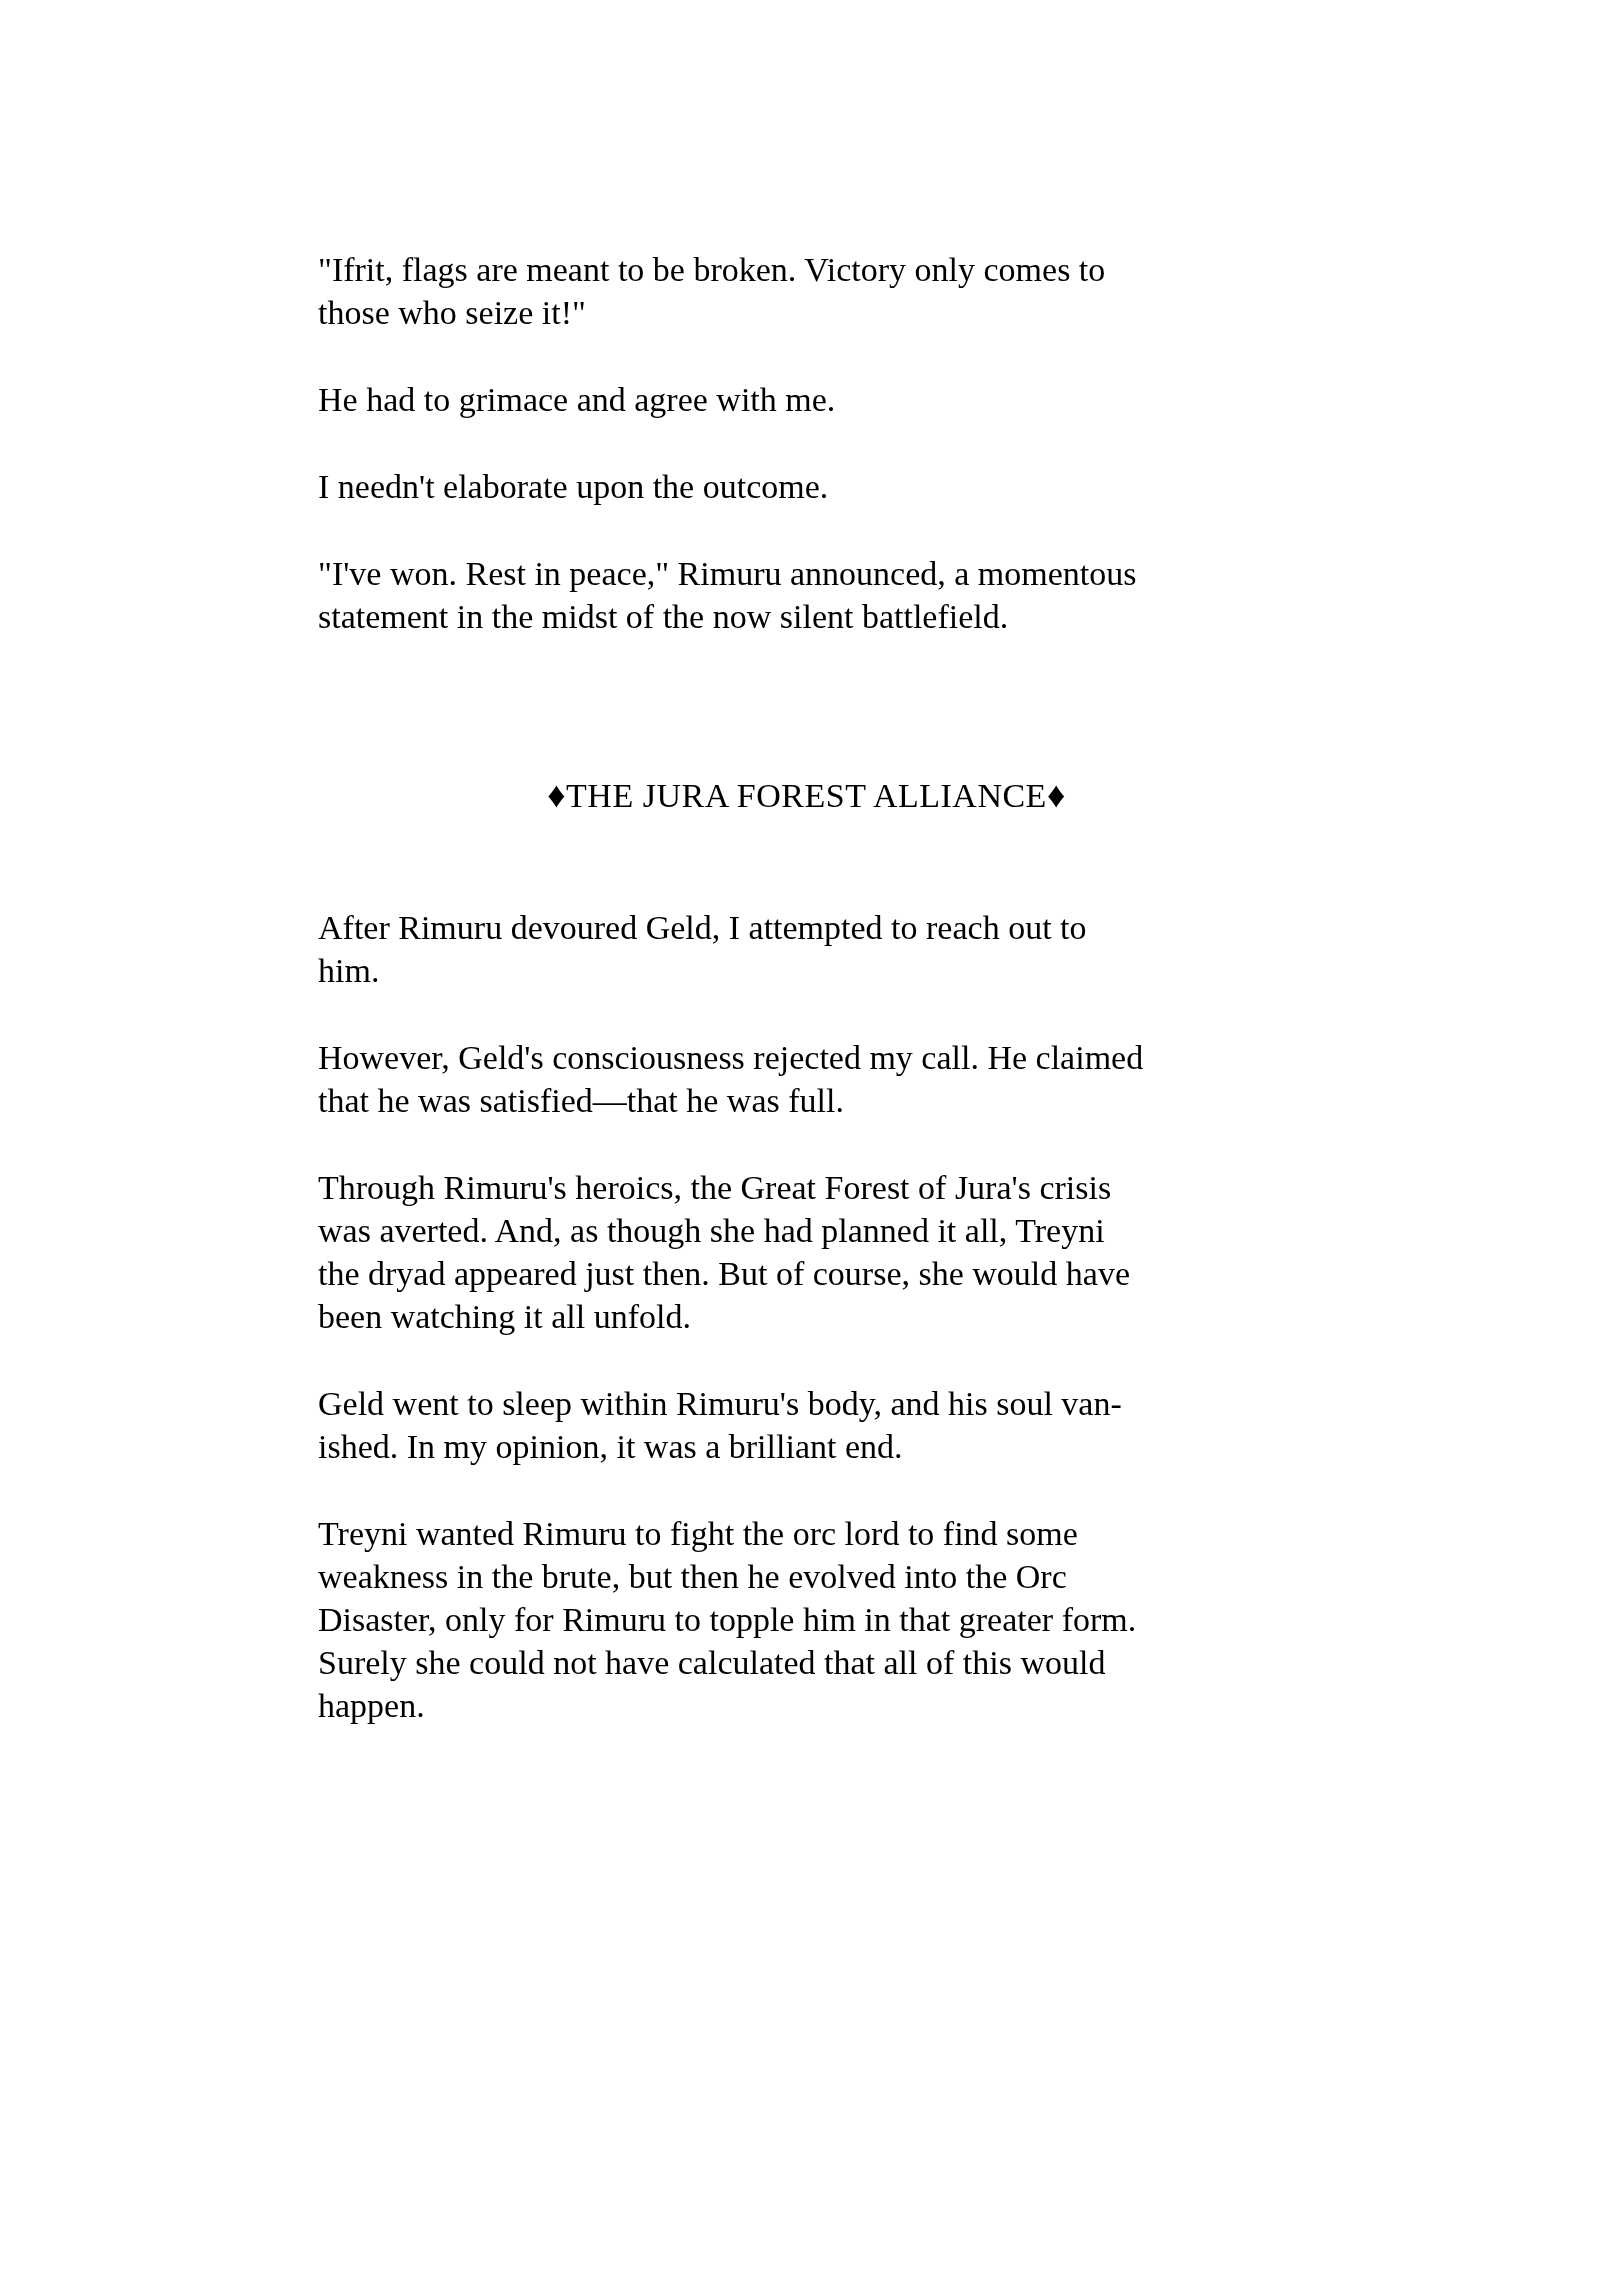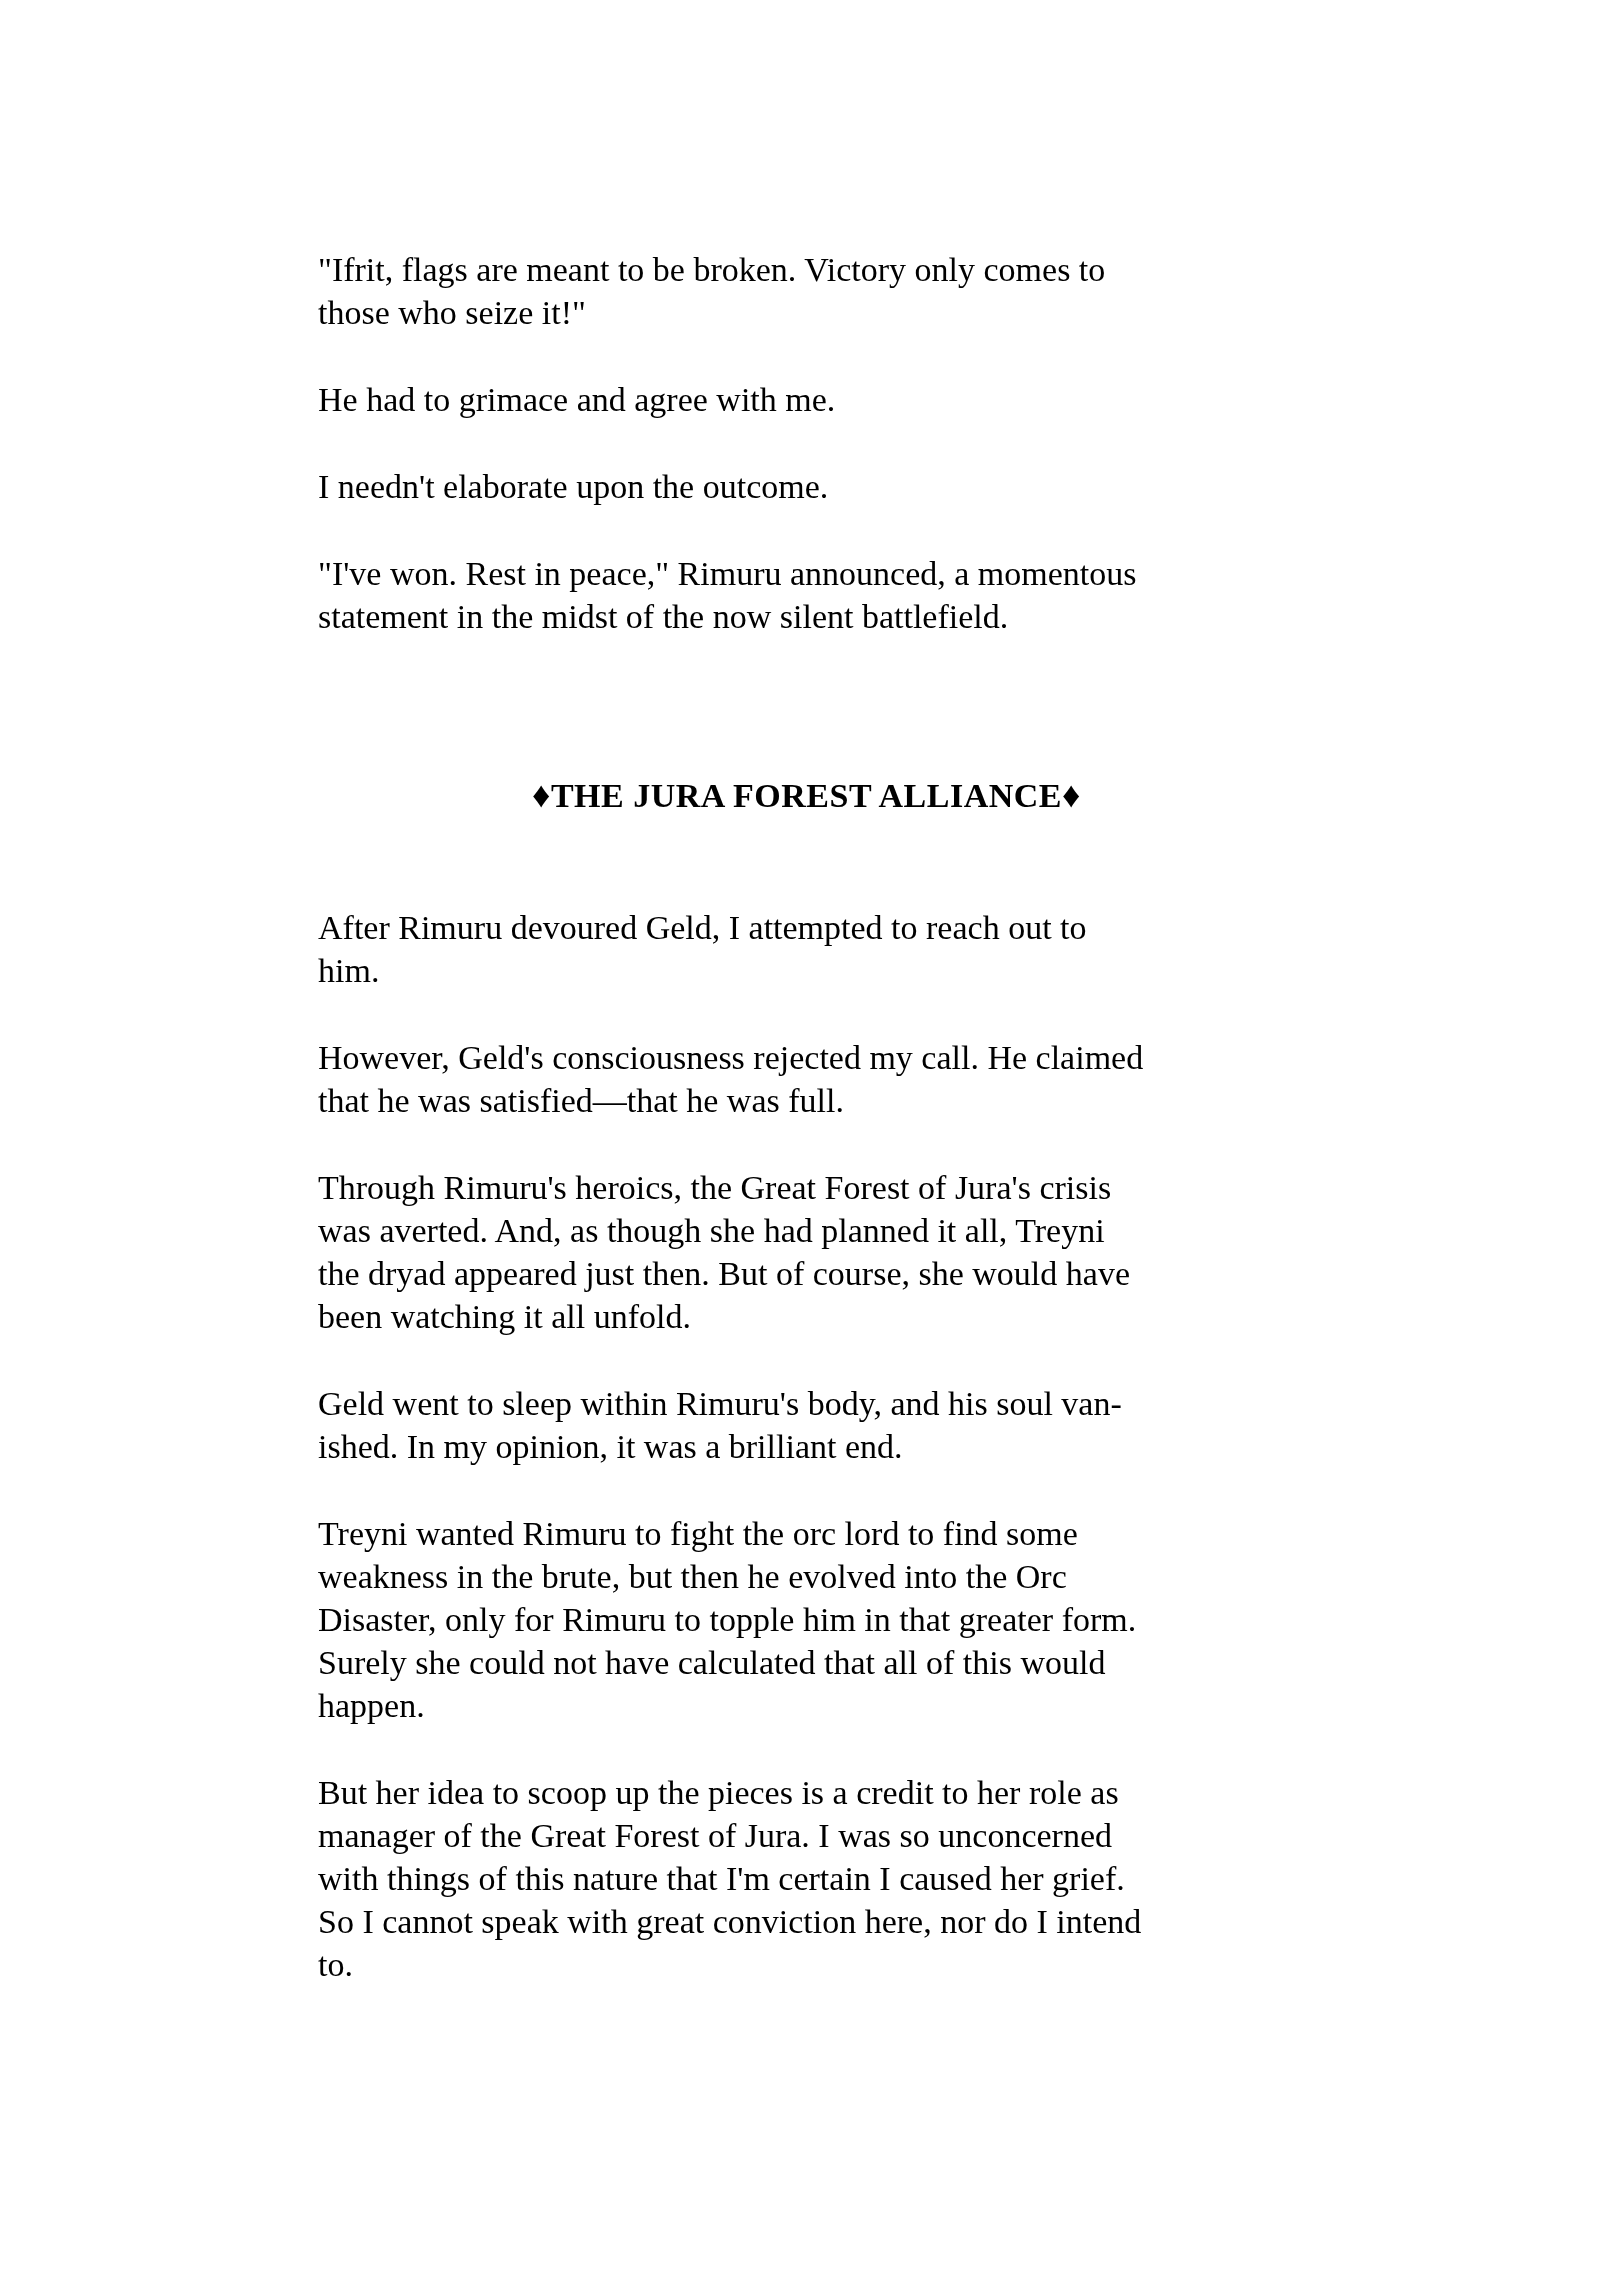--- a/index.html
+++ b/index.html
@@ -22,21 +22,21 @@
     margin: 0 0 44px 0;
     font-size: 34px;
     line-height: 43px;
     white-space: pre;
     text-align: left;
   }
   .section-heading {
     margin: 136px 0 89px 0;
     font-size: 34px;
     line-height: 43px;
-    font-weight: bold;
+    font-weight: normal;
     text-align: center;
     white-space: pre;
     letter-spacing: 0.5px;
   }
   .section-heading .diamond { font-size: 36px; }
 </style>
 </head>
 <body>
 
 <div class="page">
@@ -59,21 +59,16 @@
 was averted. And, as though she had planned it all, Treyni
 the dryad appeared just then. But of course, she would have
 been watching it all unfold.</p>
     <p>Geld went to sleep within Rimuru's body, and his soul van-
 ished. In my opinion, it was a brilliant end.</p>
     <p>Treyni wanted Rimuru to fight the orc lord to find some
 weakness in the brute, but then he evolved into the Orc
 Disaster, only for Rimuru to topple him in that greater form.
 Surely she could not have calculated that all of this would
 happen.</p>
-    <p>But her idea to scoop up the pieces is a credit to her role as
-manager of the Great Forest of Jura. I was so unconcerned
-with things of this nature that I'm certain I caused her grief.
-So I cannot speak with great conviction here, nor do I intend
-to.</p>
 
   </div>
 </div>
 
 
 </body></html>

